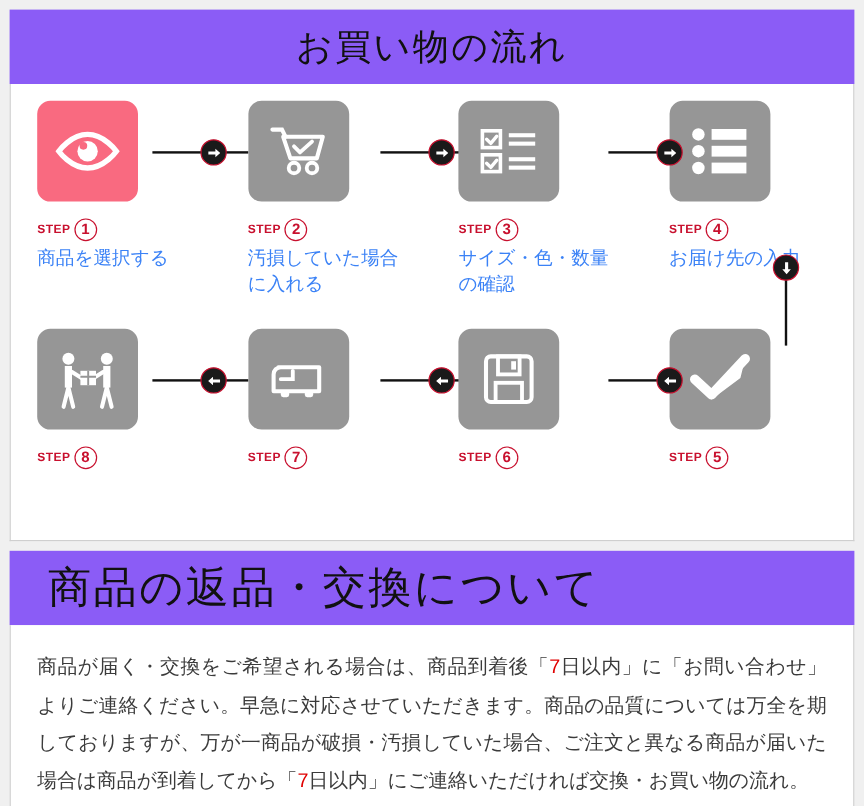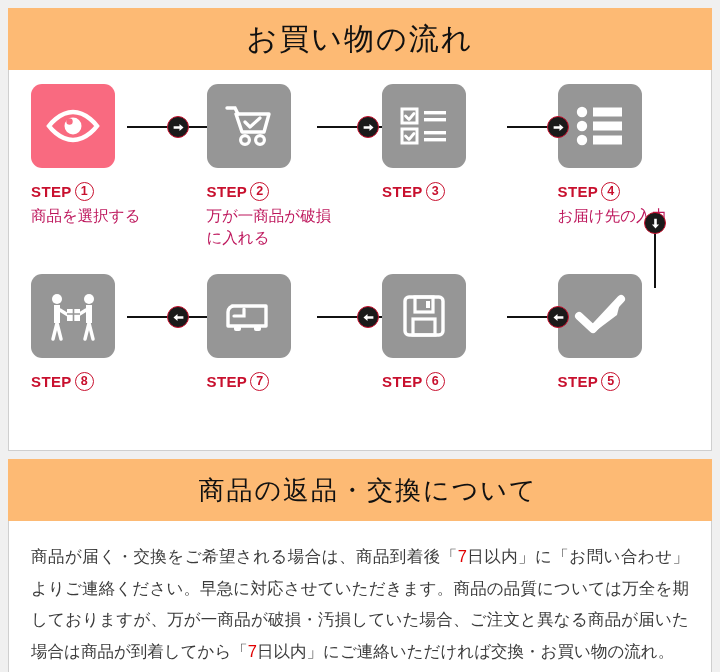--- a/index.html
+++ b/index.html
@@ -8,31 +8,31 @@
     width: 720px; height: 672px;
     background: #f0f0f0;
     font-family: "Liberation Sans", "DejaVu Sans", sans-serif;
     overflow: hidden;
   }
   .page { width: 720px; height: 672px; background: #f0f0f0; position: relative; }
 
   
   .band {
     margin: 8px 8px 0 8px;
-    background: #fdba74;
+    background: #8b5cf6;
     height: 62px;
     display: flex;
     align-items: center;
     font-family: "Liberation Serif", "DejaVu Serif", serif;
     font-size: 30px;
     color: #111;
     letter-spacing: 2px;
   }
   .band.center { justify-content: center; }
-  .band.left { justify-content: center; padding-left: 16px; font-size: 26px; }
+  .band.left { justify-content: flex-start; padding-left: 32px; font-size: 36px; }
 
   
   .panel {
     margin: 0 8px;
     background: #ffffff;
     border: 1px solid #cfcfcf;
     border-top: none;
   }
 
   
@@ -58,36 +58,36 @@
   }
   .tile.accent { background: #f96a80; }
   .tile svg { display:block; }
 
   .steplabel {
     margin-top: 13px;
     display: flex; align-items: center; gap: 2px;
     height: 20px;
   }
   .steplabel .kw {
-    font-size: 15px; font-weight: bold; color: #c8102e;
+    font-size: 10px; font-weight: bold; color: #c8102e;
     letter-spacing: 0.4px;
   }
   .num {
     width: 19px; height: 19px; border-radius: 50%;
     border: 1.6px solid #c8102e;
     color: #c8102e;
     font-size: 12.5px; font-weight: bold;
     display:flex; align-items:center; justify-content:center;
     line-height: 1;
     margin-left: 1px;
   }
   .desc {
     margin-top: 4px;
     font-size: 15.5px;
-    color: #be185d;
+    color: #3b82f6;
     line-height: 1.42;
     white-space: pre-line;
   }
 
   
   .hline {
     position: absolute;
     top: 56px;
     height: 2px;
     background: #111;
@@ -178,41 +178,43 @@
               <path d="M13 12h33l-5 18H19z" fill="none" stroke="#fff" stroke-width="3.4" stroke-linejoin="round"></path>
               <path d="M22 20l5 5 10-9" fill="none" stroke="#fff" stroke-width="3.2" stroke-linecap="round" stroke-linejoin="round"></path>
               <circle cx="22" cy="38" r="4.4" fill="none" stroke="#fff" stroke-width="3.2"></circle>
               <circle cx="37" cy="38" r="4.4" fill="none" stroke="#fff" stroke-width="3.2"></circle>
             </svg>
           </div>
           <div class="steplabel">
             <span class="kw">STEP</span>
             <span class="num">2</span>
           </div>
-          <div class="desc">万が一商品が破損
+          <div class="desc">汚損していた場合
 に入れる</div>
         </div>
 
         <div class="cell">
           <div class="tile">
             <svg width="52" height="42" viewBox="0 0 52 42">
               <rect x="4" y="4" width="15" height="14" fill="none" stroke="#fff" stroke-width="3"></rect>
               <path d="M7.5 11l3.5 3.5 5-6" fill="none" stroke="#fff" stroke-width="2.8" stroke-linecap="round" stroke-linejoin="round"></path>
               <rect x="26" y="6" width="22" height="3.4" fill="#fff"></rect>
               <rect x="26" y="13" width="22" height="3.4" fill="#fff"></rect>
               <rect x="4" y="24" width="15" height="14" fill="none" stroke="#fff" stroke-width="3"></rect>
               <path d="M7.5 31l3.5 3.5 5-6" fill="none" stroke="#fff" stroke-width="2.8" stroke-linecap="round" stroke-linejoin="round"></path>
               <rect x="26" y="26" width="22" height="3.4" fill="#fff"></rect>
               <rect x="26" y="33" width="22" height="3.4" fill="#fff"></rect>
             </svg>
           </div>
           <div class="steplabel">
             <span class="kw">STEP</span>
             <span class="num">3</span>
           </div>
+          <div class="desc">サイズ・色・数量
+の確認</div>
         </div>
 
         <div class="cell">
           <div class="tile">
             <svg width="50" height="42" viewBox="0 0 50 42">
               <circle cx="7" cy="7" r="5.2" fill="#fff"></circle>
               <circle cx="7" cy="21" r="5.2" fill="#fff"></circle>
               <circle cx="7" cy="35" r="5.2" fill="#fff"></circle>
               <rect x="18" y="2.5" width="29" height="9" fill="#fff"></rect>
               <rect x="18" y="16.5" width="29" height="9" fill="#fff"></rect>

